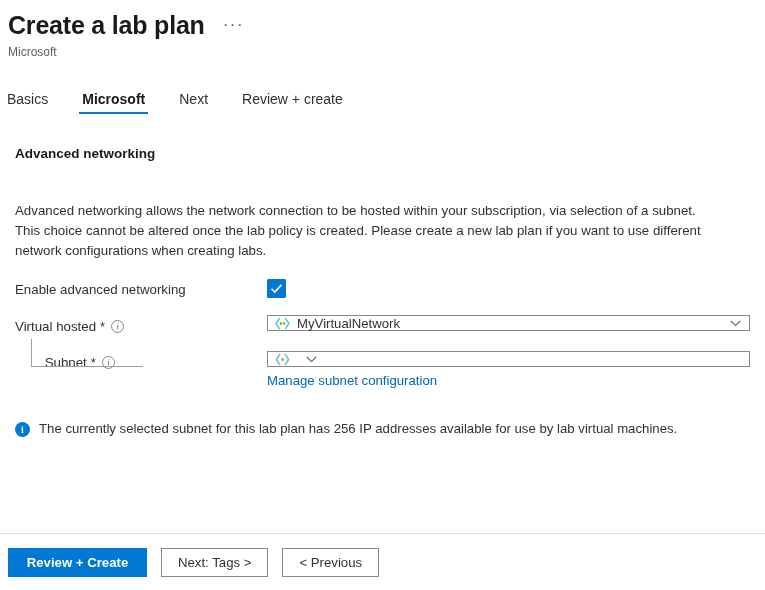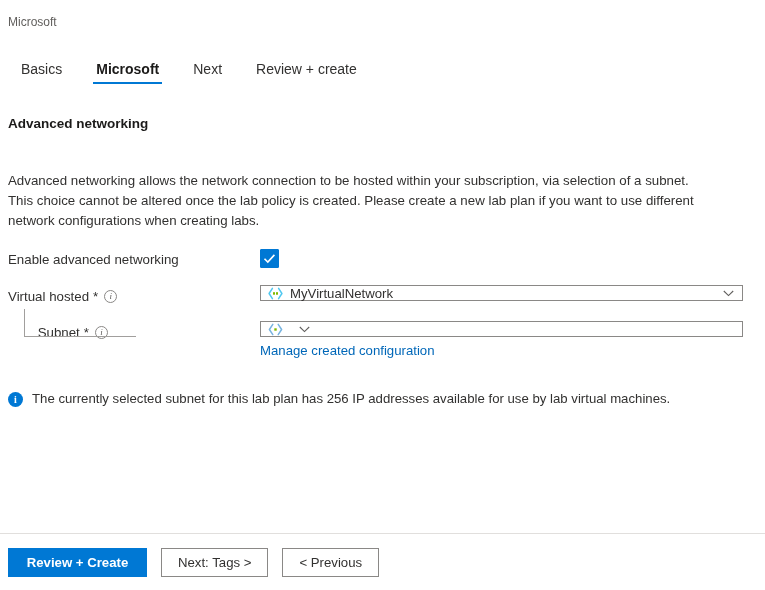--- a/index.html
+++ b/index.html
@@ -47,21 +47,21 @@
     font-size: 12px;
     color: #605e5c;
     margin-top: 5px;
   }
 
   
   .tabs {
     display: flex;
     align-items: flex-end;
     margin-top: 25px;
-    padding-left: 18px;
+    padding-left: 4px;
     height: 30px;
   }
   .tab {
     font-size: 14px;
     color: #323130;
     padding: 0 3px 7px 3px;
     margin-right: 28px;
     cursor: pointer;
     position: relative;
     white-space: nowrap;
@@ -75,21 +75,21 @@
     position: absolute;
     left: 0;
     right: 0;
     bottom: 0;
     height: 2px;
     background: #0078d4;
   }
 
   
   .content {
-    padding: 0 8px;
+    padding: 0 15px;
   }
   .section-heading {
     font-size: 13.5px;
     font-weight: 700;
     color: #1b1a19;
     margin-top: 32px;
   }
   .description {
     font-size: 13.3px;
     line-height: 20px;
@@ -279,20 +279,24 @@
     border-color: #0078d4;
     color: #ffffff;
     font-weight: 700;
     min-width: 139px;
   }
 </style>
 </head>
 <body>
 
 <div class="header">
+  <div class="title-row">
+    <h1 class="page-title">Create a lab plan</h1>
+    <div class="ellipsis-menu">···</div>
+  </div>
   <div class="subtitle">Microsoft</div>
 </div>
 
 <div class="tabs">
   <div class="tab">Basics</div>
   <div class="tab active">Microsoft</div>
   <div class="tab">Next</div>
   <div class="tab">Review + create</div>
 </div>
 
@@ -354,21 +358,21 @@
             <path d="M10.2 1.3 L13.6 6.5 L10.2 11.7" stroke="#78b4e0" stroke-width="1.5" fill="none" stroke-linecap="round" stroke-linejoin="round"></path>
             <rect x="6.3" y="5.3" width="2.4" height="2.4" fill="#7fba00"></rect>
           </svg>
         </span>
         <span class="chevron">
           <svg width="11" height="7" viewBox="0 0 11 7">
             <path d="M0.8 1 L5.5 5.6 L10.2 1" stroke="#605e5c" stroke-width="1.1" fill="none"></path>
           </svg>
         </span>
       </div>
-      <a class="link">Manage created configuration</a>
+      <a class="link">Manage subnet configuration</a>
     </div>
   </div>
 
   <div class="info-message">
     <span class="info-bubble">i</span>
     <span>The currently selected subnet for this lab plan has 256 IP addresses available for use by lab virtual machines.</span>
   </div>
 
 </div>
 

